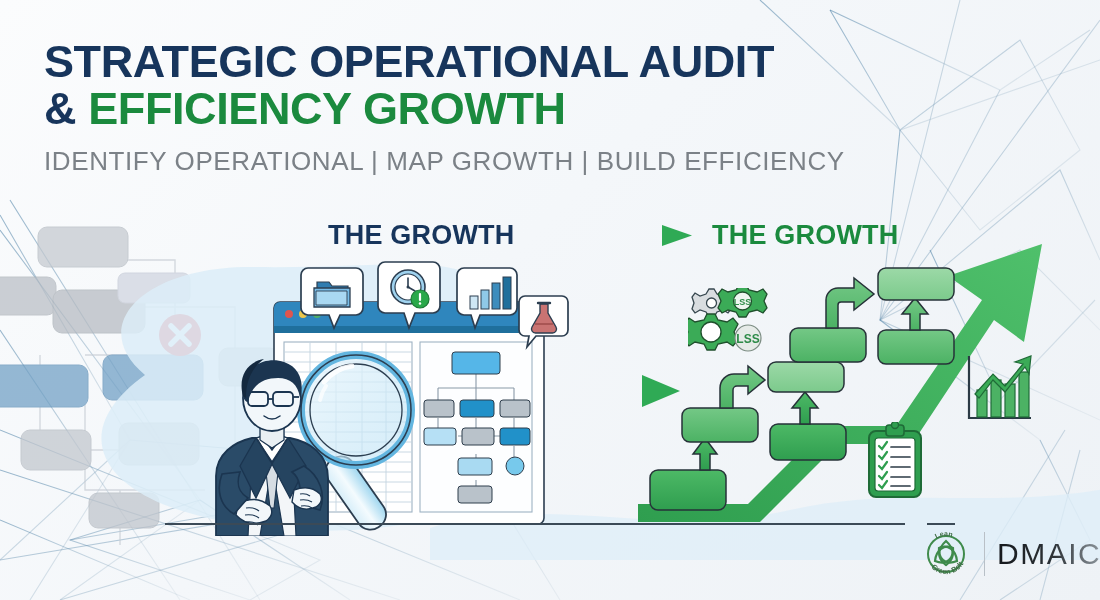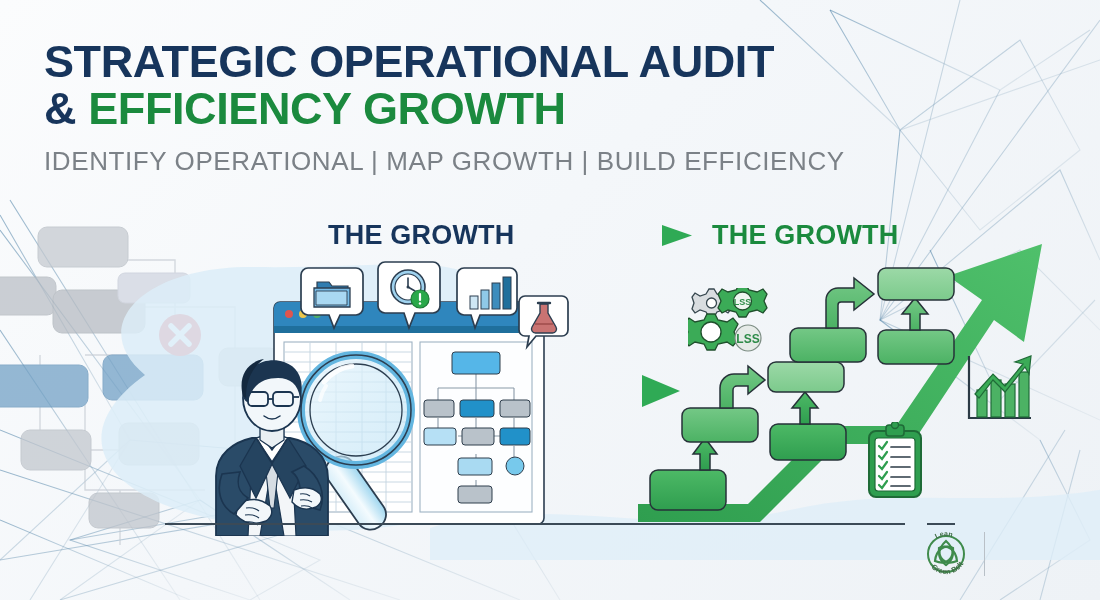--- a/index.html
+++ b/index.html
@@ -429,15 +429,16 @@
       <path id="arcTop" d="M8 26 A 18 18 0 0 1 44 26" fill="none"></path>
       <path id="arcBot" d="M6 26 A 20 20 0 0 0 46 26" fill="none"></path>
       <text font-family="Liberation Sans, sans-serif" font-size="7" font-weight="700" fill="#3f6b45">
         <textPath href="#arcTop" startOffset="32%">Lean</textPath>
       </text>
       <text font-family="Liberation Sans, sans-serif" font-size="7.5" font-weight="700" fill="#3f6b45">
         <textPath href="#arcBot" startOffset="23%">Green Belt</textPath>
       </text>
     </svg>
     <div id="logo-divider"></div>
+    <div id="dmaic-text">DMAIC</div>
   </div>
 
 </div>
 
 </body></html>

